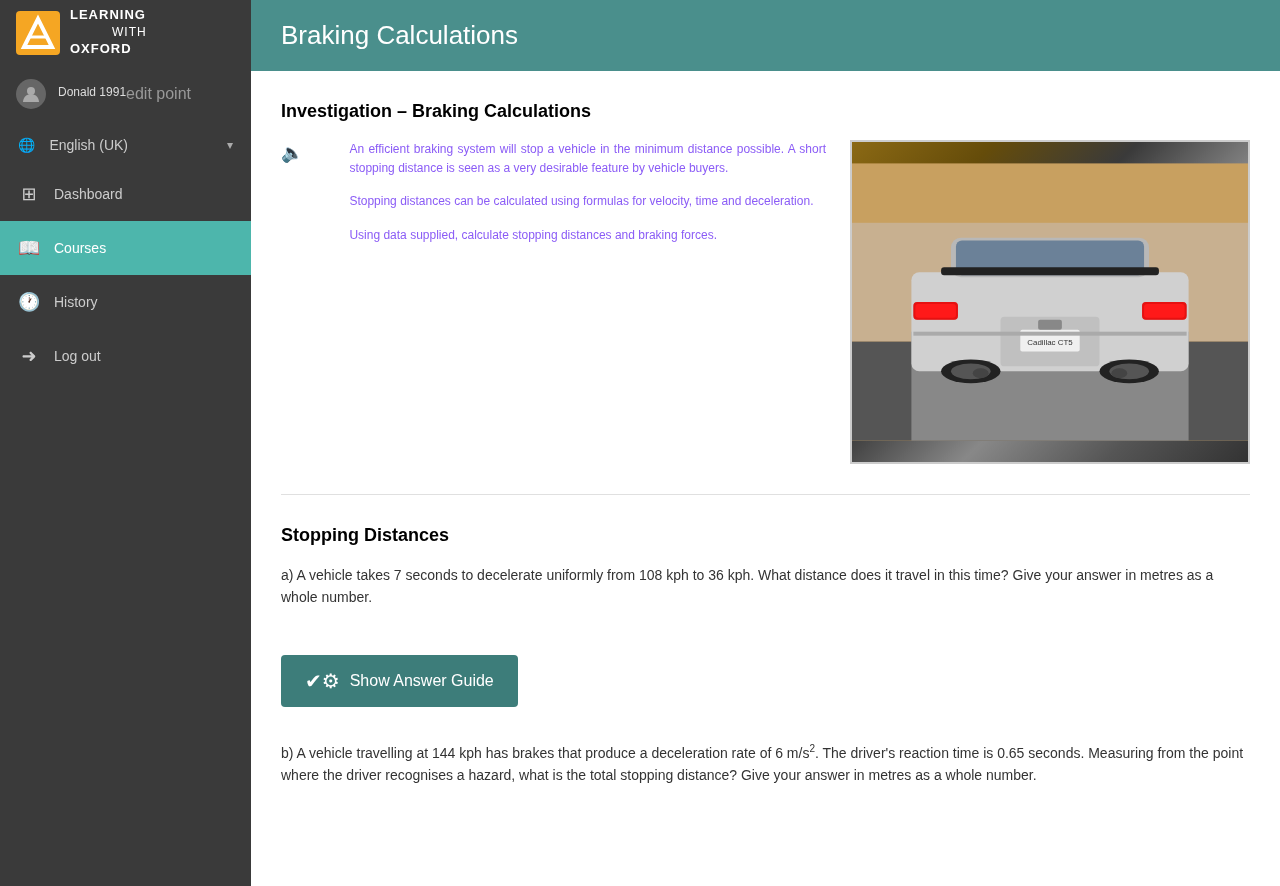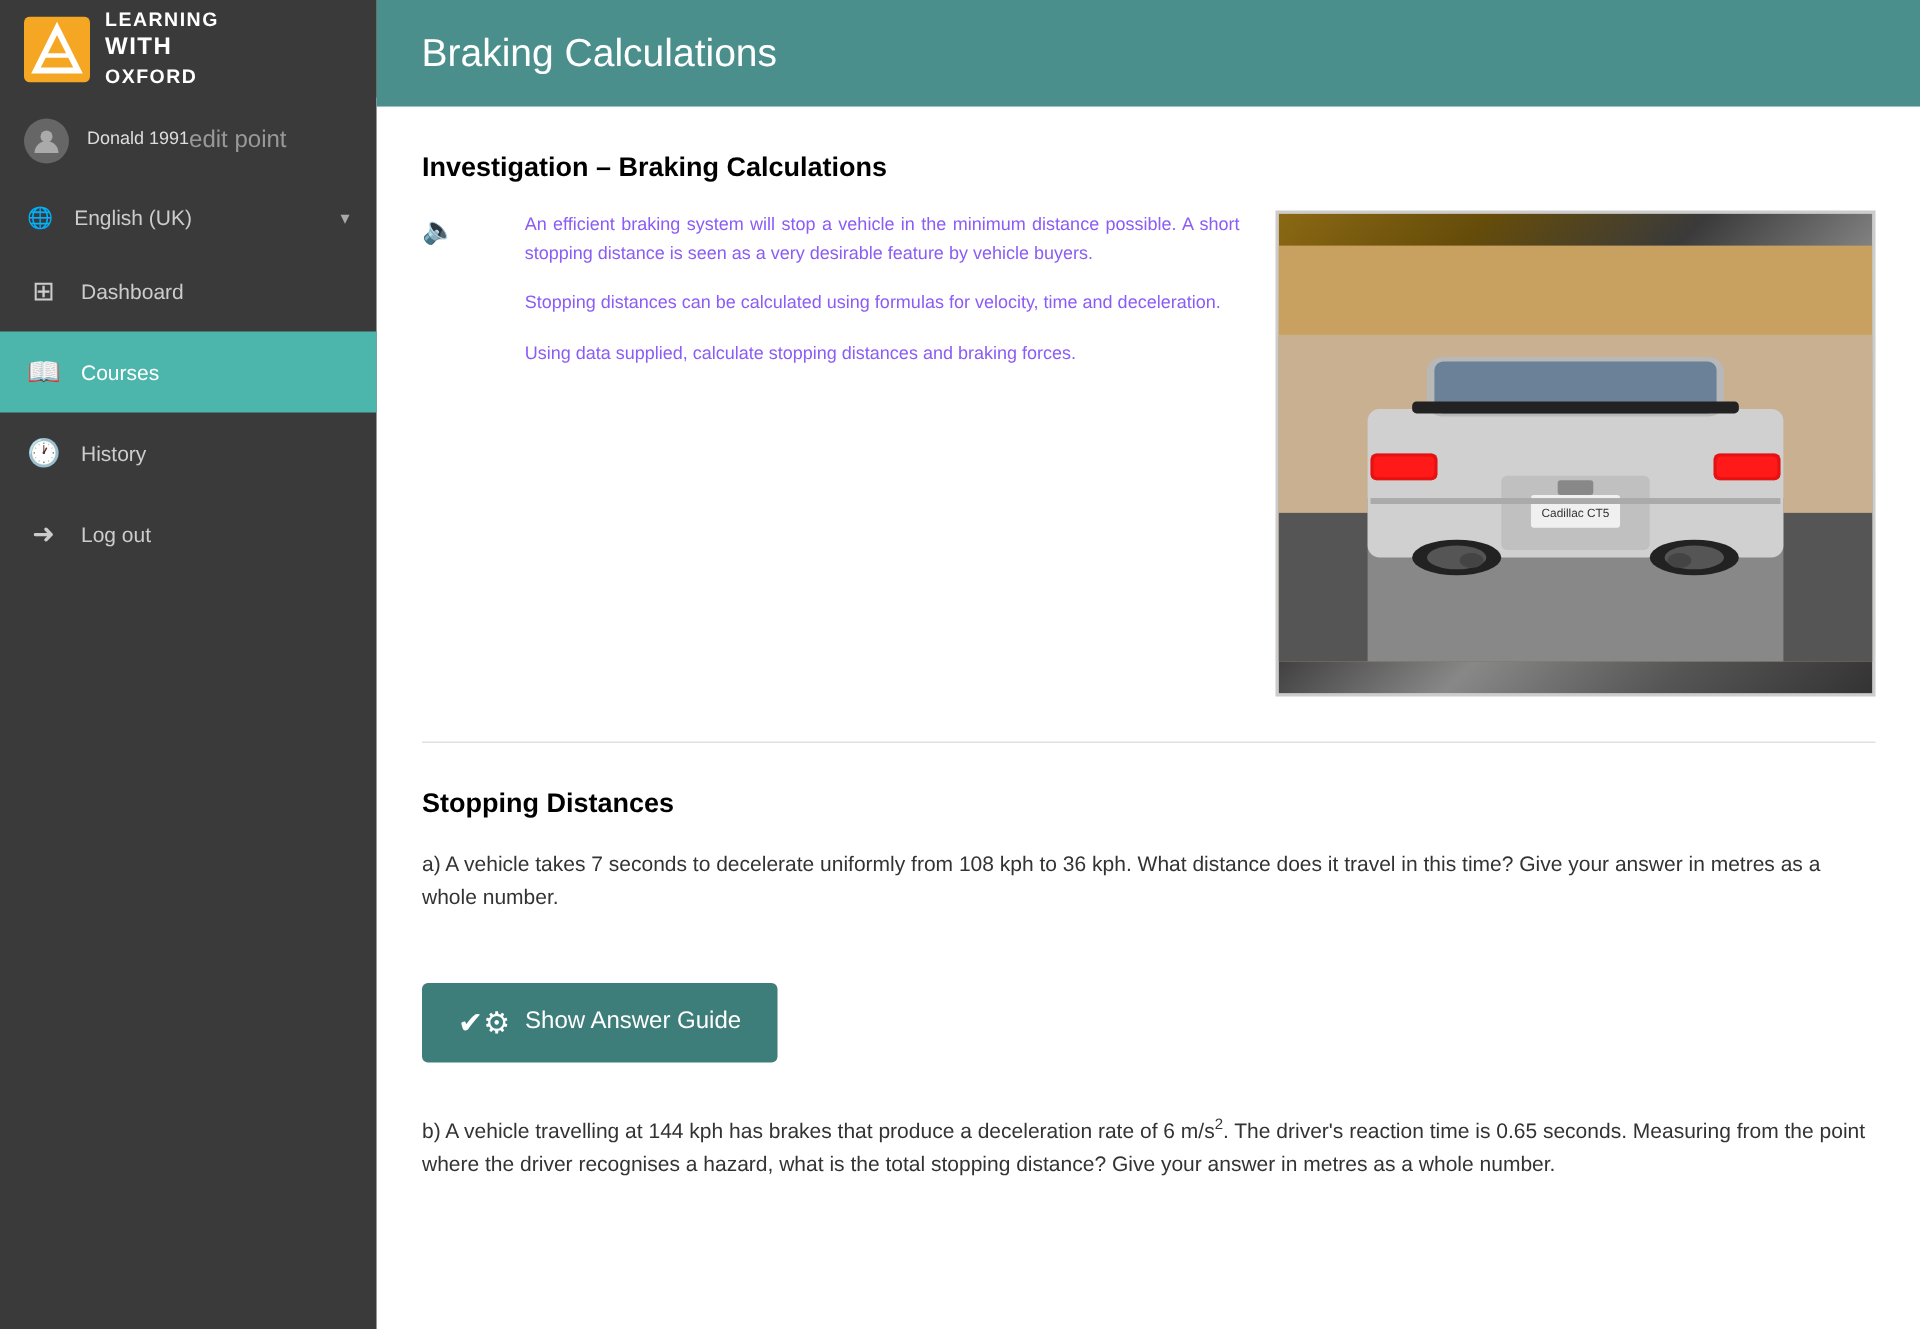--- a/index.html
+++ b/index.html
@@ -239,21 +239,21 @@
 
 <div class="sidebar">
   <div class="sidebar-logo">
     <svg class="logo-icon" viewBox="0 0 44 44" xmlns="http://www.w3.org/2000/svg">
       <rect width="44" height="44" rx="4" fill="#f5a623"></rect>
       <polygon points="8,36 22,8 36,36" fill="none" stroke="white" stroke-width="4"></polygon>
       <line x1="14" y1="26" x2="30" y2="26" stroke="white" stroke-width="3"></line>
     </svg>
     <div class="logo-text">
       <span>LEARNING</span><br>
-      <span style="font-size:16px; font-weight:bold;">WITH</span><br>
+      <span style="font-size:12px; font-weight:normal;margin-left:42px;">WITH</span><br>
       <span>OXFORD</span>
     </div>
   </div>
 
   <div class="sidebar-user">
     <div class="user-icon">
       <svg width="20" height="20" viewBox="0 0 20 20">
           <circle cx="10" cy="7" r="4" fill="#aaa"></circle>
           <path d="M2 18c0-4.4 3.6-8 8-8s8 3.6 8 8" fill="#aaa"></path>
         </svg>

